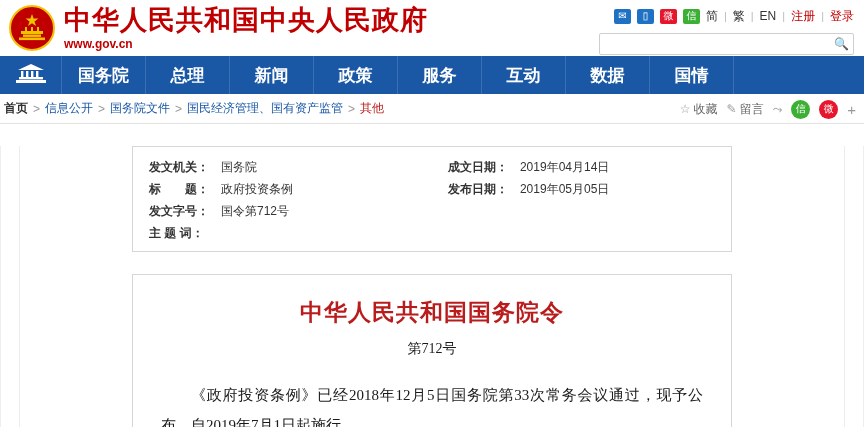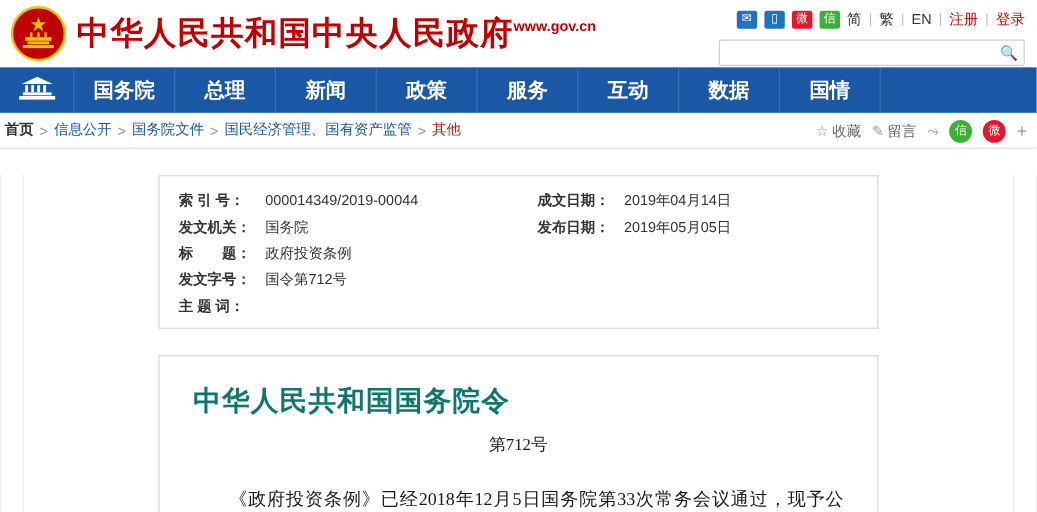--- a/index.html
+++ b/index.html
@@ -21,21 +21,21 @@
     padding: 0 10px 0 8px;
     position: relative;
   }
   .emblem {
     width: 48px; height: 48px;
     flex: 0 0 48px;
     position: relative;
     margin-right: 8px;
   }
   .emblem svg { display:block; }
-  .brand { display: flex; justify-content: flex-end; }
+  .brand { display: flex; flex-direction: column; justify-content: flex-end; }
   .brand-title {
     color: #c00000;
     font-family: "Liberation Serif", serif;
     font-weight: bold;
     font-size: 27px;
     line-height: 30px;
     letter-spacing: 1px;
     white-space: nowrap;
   }
   .brand-url {
@@ -187,24 +187,25 @@
   .doc-card {
     margin: 22px auto 0 auto;
     width: 600px;
     border: 1px solid #d6d6d6;
     border-bottom: 0;
     min-height: 146px;
     padding: 22px 28px 0 28px;
     background: #fff;
   }
   .doc-title {
+    text-align: center;
     font-family: "Liberation Serif", serif;
     font-size: 23px;
     font-weight: bold;
-    color: #0f766e;
+    color: #b91c1c;
     letter-spacing: 1px;
   }
   .doc-number {
     text-align: center;
     font-family: "Liberation Serif", serif;
     font-size: 14px;
     color: #1a1a1a;
     margin-top: 12px;
   }
   .doc-para {
@@ -314,24 +315,20 @@
     </div>
   </div>
 
   <div class="content">
     <div class="side-rail-l"></div>
     <div class="side-rail-r"></div>
 
     <div class="meta-table">
       <div class="meta-col left">
         <div class="meta-row">
-          <span class="meta-label l">索 引 号：</span>
-          <span class="meta-value">000014349/2019-00044</span>
-        </div>
-        <div class="meta-row">
           <span class="meta-label l">发文机关：</span>
           <span class="meta-value">国务院</span>
         </div>
         <div class="meta-row">
           <span class="meta-label l">标　　题：</span>
           <span class="meta-value">政府投资条例</span>
         </div>
         <div class="meta-row">
           <span class="meta-label l">发文字号：</span>
           <span class="meta-value">国令第712号</span>

